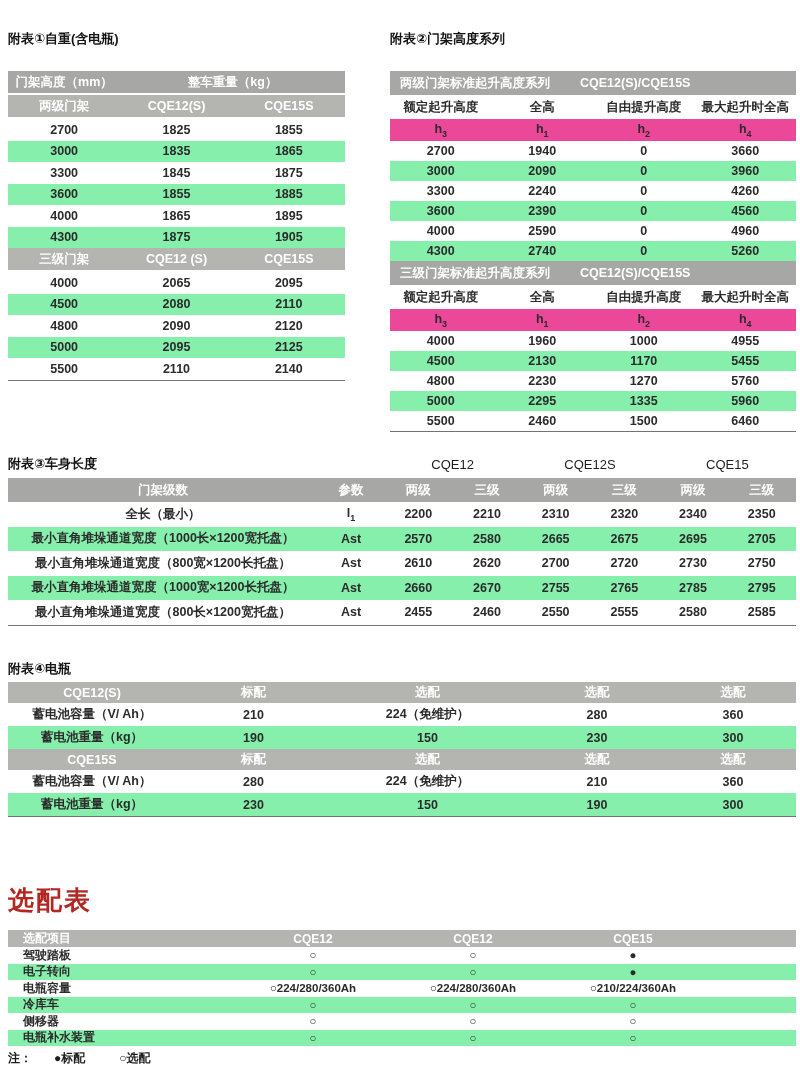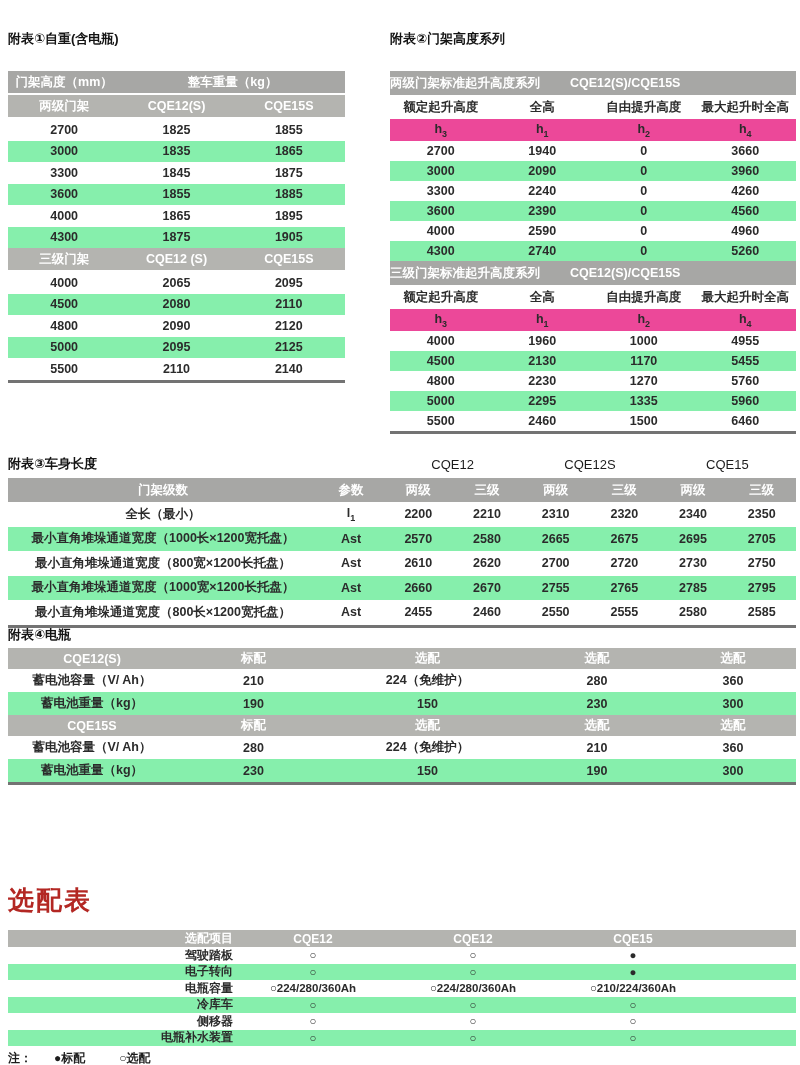--- a/index.html
+++ b/index.html
@@ -3,58 +3,58 @@
 <meta charset="utf-8">
 <style>
   *{box-sizing:border-box;margin:0;padding:0}
   html,body{background:#fff}
   body{width:800px;height:1065px;position:relative;overflow:hidden;
        font-family:"Liberation Sans","DejaVu Sans",sans-serif;color:#262626}
   .sec{position:absolute}
   #t1{left:8px;top:30px;width:337px}
   #t2{left:390px;top:30px;width:406px}
   #t3{left:8px;top:455px;width:788px}
-  #t4{left:8px;top:626px;width:788px}
+  #t4{left:8px;top:660px;width:788px}
   #opt{left:8px;top:883px;width:788px}
   .sec-title{font-size:13px;font-weight:700;color:#141414;margin-bottom:23px}
   #t4 .sec-title{margin-bottom:4px}
   .opt-title{font-size:26px;font-weight:700;color:#b32723;margin-bottom:12px;letter-spacing:2px}
   .tbl{width:100%}
-  .bb{border-bottom:3px solid #737373}
+  .bb{border-bottom:1px solid #737373}
   .row{display:flex;align-items:center;width:100%}
   .cell{text-align:center;font-size:12.5px;font-weight:700;color:#2b2b2b;white-space:nowrap;overflow:hidden}
   .hdr-dark{background:#a7a7a5}
   .hdr-mid{background:#b4b4b0}
   .hdr-dark .cell,.hdr-mid .cell{color:#fff}
   .sub-row{background:#ec4899}
   .alt{background:#86efac}
   .gapb{border-bottom:2px solid #fff}
   sub{font-size:9px}
   
   .hh{height:24px}.hs{height:22px}
   .hd1{height:21.5px}.hd2{height:20px}.hd3{height:24.5px}
   .hh4{height:21px}.hd4{height:23px}
   .hoh{height:17px}.hod{height:16.5px}
   
   .c3{flex:1}.c3w{flex:2}
   
   .c4{flex:1}
-  .band{justify-content:flex-start;}
+  .band{justify-content:flex-start;padding-left:10px}
   .band .cell{text-align:left}
   .band-model{margin-left:30px}
   
   .t3l{flex:0 0 310px}.t3p{flex:0 0 66px}.t3v{flex:1}
   .t3-titlerow{display:flex;align-items:center;margin-bottom:5px}
   .t3-titlerow .sec-title{flex:0 0 376px;margin-bottom:0}
   .t3-groups{flex:1;display:flex}
   .t3-groups .cell{flex:1;font-weight:400;font-size:13px;color:#1d1d1d}
   
   .t4a{flex:0 0 168px}.t4b{flex:0 0 155px}.t4c{flex:0 0 193px}.t4d{flex:0 0 146px}.t4e{flex:1}
   
-  .opl{flex:0 0 225px;text-align:right;padding-left:24px}
+  .opl{flex:0 0 225px;text-align:left;padding-left:15px}
   .opc{flex:0 0 160px}.opsp{flex:1}
   #opt .cell{font-size:12px}
   #opt .circ{font-size:11.5px}
   .note-row{margin-top:4px;display:flex;align-items:center;font-size:12px;font-weight:700;color:#1d1d1d}
   .note-std{margin-left:22px}.note-opt{margin-left:34px}
 </style>
 </head>
 <body>
 
 <div id="t1" class="sec">

